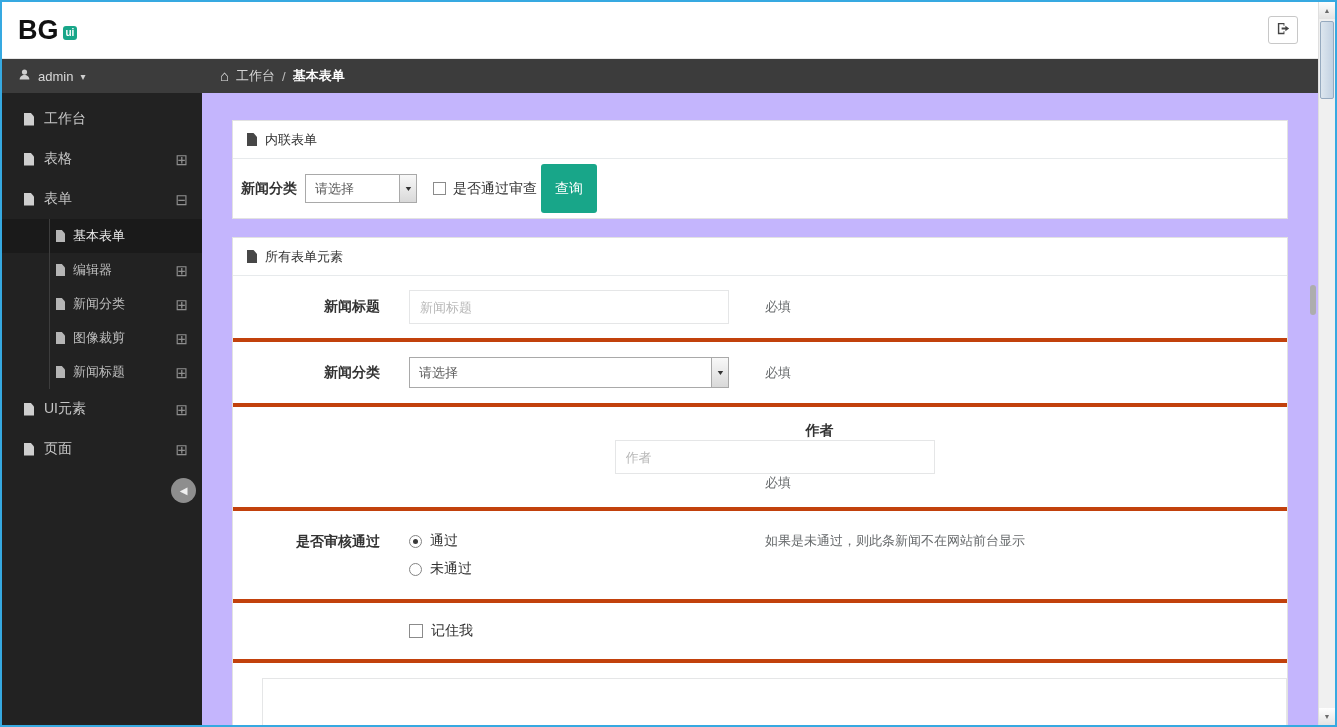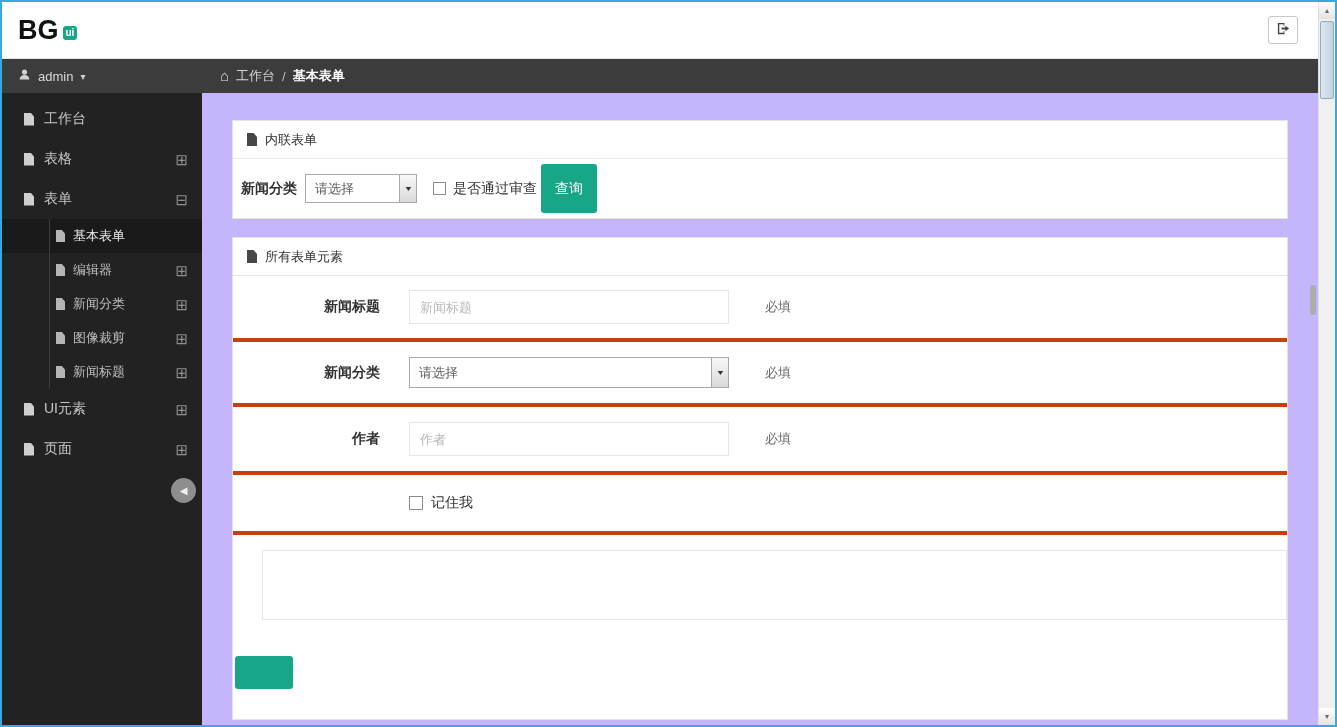--- a/index.html
+++ b/index.html
@@ -62,21 +62,21 @@
   .btn-green { margin-left:4px; background:#18a689; color:#fff; border:none; border-radius:3px; font-size:14px; padding:0 14px; height:49px; cursor:pointer; }
 
   
   .form-row { display:flex; align-items:center; border-bottom:4px solid #c2410c; }
   .row-label { width:147px; text-align:right; font-weight:bold; font-size:14px; color:#333; flex-shrink:0; }
   .row-control { margin-left:29px; width:320px; flex-shrink:0; }
   .row-control.grow { flex:1; width:auto; }
   .row-extra { margin-left:36px; font-size:13px; color:#676a6c; }
   .r-title { padding:14px 0; }
   .r-cat { padding:15px 0; }
-  .r-author { padding:15px 0; }
+  .r-author { padding:15px 0;flex-direction:column; }
   .r-audit { padding:20px 0; align-items:flex-start; }
   .r-audit .row-label, .r-audit .row-extra { line-height:20px; }
   .r-remember { padding:19px 0; }
   .r-intro { padding:15px 0; align-items:flex-start; border-bottom:none; }
   .r-intro .row-label { line-height:20px; padding-top:8px; }
   .r-submit { padding:17px 0 30px; border-bottom:none; }
   .text-input { width:100%; height:34px; border:1px solid #e5e6e7; padding:0 10px; font-size:13px; color:#333; font-family:inherit; outline:none; }
   .text-input::placeholder { color:#b8b8b8; }
   .radio-line { display:flex; align-items:center; gap:8px; height:20px; font-size:14px; color:#333; }
   .radio-line + .radio-line { margin-top:8px; }
@@ -249,20 +249,34 @@
             </div>
 
             <div class="form-row r-author">
               <span class="row-label">作者</span>
               <div class="row-control">
                 <input class="text-input" type="text" placeholder="作者" style="">
               </div>
               <span class="row-extra">必填</span>
             </div>
 
+            <div class="form-row r-audit">
+              <span class="row-label">是否审核通过</span>
+              <div class="row-control">
+                <label class="radio-line">
+                  <span class="radio checked"></span>
+                  <span>通过</span>
+                </label>
+                <label class="radio-line">
+                  <span class="radio"></span>
+                  <span>未通过</span>
+                </label>
+              </div>
+              <span class="row-extra">如果是未通过，则此条新闻不在网站前台显示</span>
+            </div>
 
             <div class="form-row r-remember">
               <span class="row-label"></span>
               <div class="row-control">
                 <label class="check-line2">
                   <span class="checkbox"></span>
                   <span>记住我</span>
                 </label>
               </div>
             </div>

